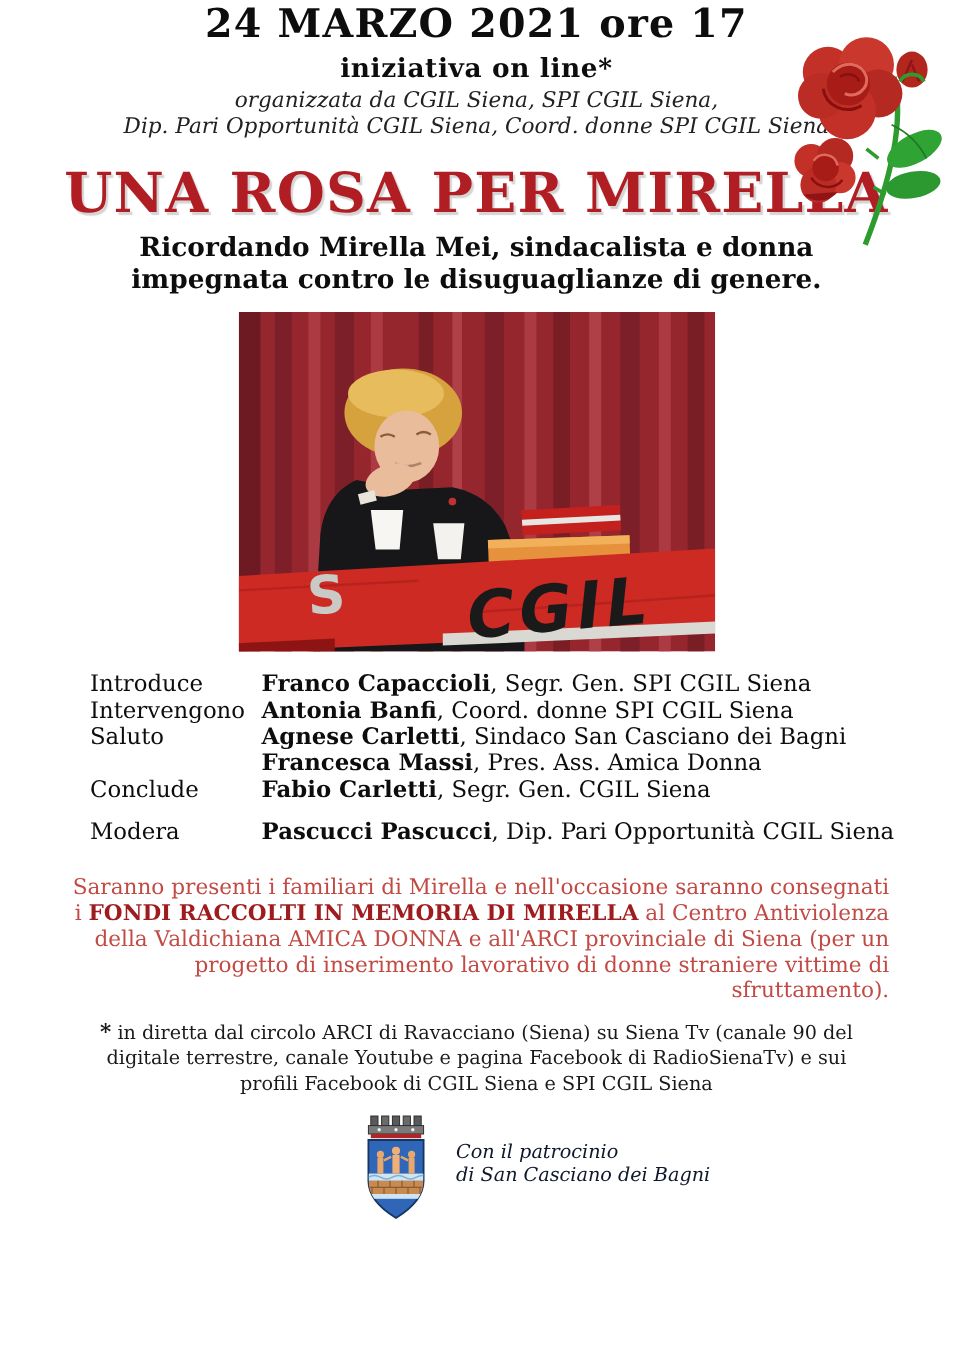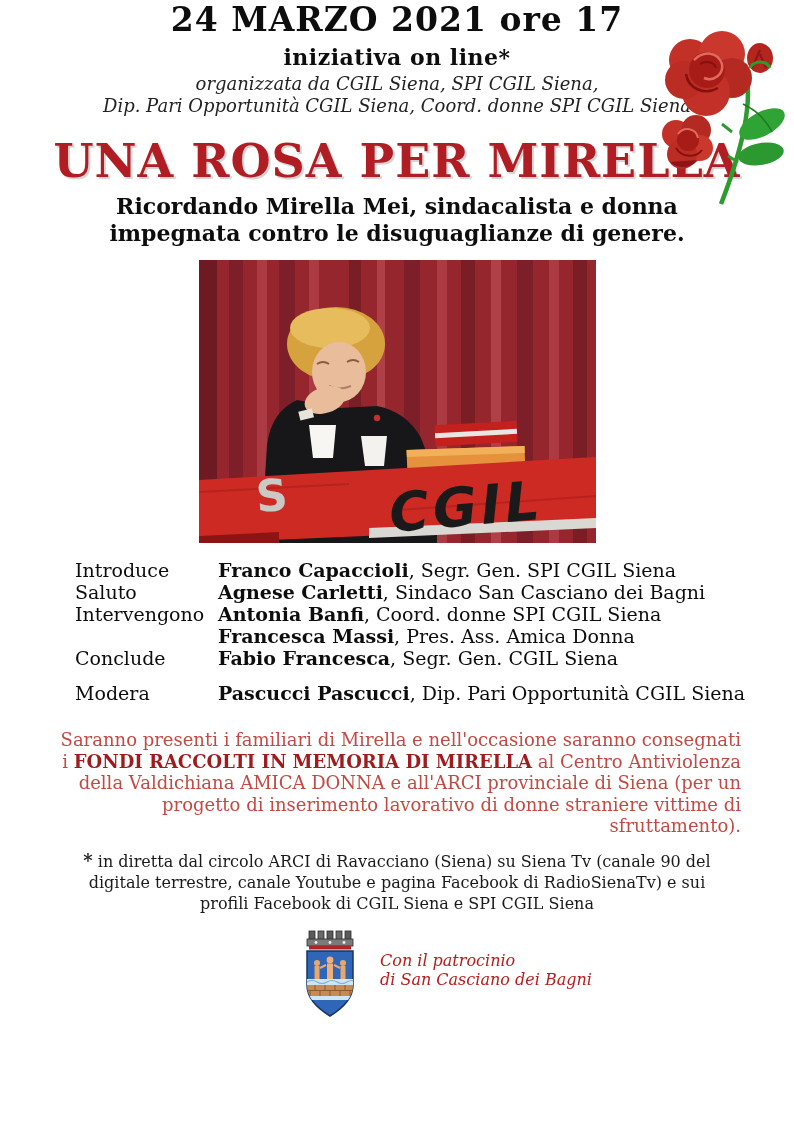--- a/index.html
+++ b/index.html
@@ -78,21 +78,21 @@
     margin: 16px 0 0 298px;
     align-items: flex-start;
   }
   .crest { width: 62px; height: 90px; flex: none; }
   .pat-text {
     margin-left: 20px;
     padding-top: 21px;
     font-style: italic;
     font-size: 16px;
     line-height: 19px;
-    color: #b91c1c;
+    color: #0f172a;
   }
 </style>
 </head>
 <body>
 
 <svg class="roses" viewBox="0 0 140 196" aria-hidden="true">
 
   <path d="M97,52 C106,90 94,138 73,192" stroke="#2e9b2e" stroke-width="4.5" fill="none"></path>
   <path d="M84,120 L74,112 M90,150 L80,144" stroke="#2e9b2e" stroke-width="3" fill="none"></path>
 
@@ -196,37 +196,37 @@
     <text x="192" y="272" font-size="54" font-weight="bold" font-style="italic" fill="#1a1a1a" font-family="DejaVu Sans, sans-serif" letter-spacing="4" transform="rotate(-5 192 272)">CGIL</text>
   </g>
 </svg>
 
 <div class="program">
   <div class="prow">
     <span class="plabel">Introduce</span>
     <span><span class="pname">Franco Capaccioli</span><span>, Segr. Gen. SPI CGIL Siena</span></span>
   </div>
   <div class="prow">
+    <span class="plabel">Intervengono</span>
+    <span><span class="pname">Antonia Banfi</span><span>, Coord. donne SPI CGIL Siena</span></span>
+  </div>
+  <div class="prow">
     <span class="plabel">Saluto</span>
     <span><span class="pname">Agnese Carletti</span><span>, Sindaco San Casciano dei Bagni</span></span>
   </div>
   <div class="prow">
-    <span class="plabel">Intervengono</span>
-    <span><span class="pname">Antonia Banfi</span><span>, Coord. donne SPI CGIL Siena</span></span>
-  </div>
-  <div class="prow">
     <span class="plabel"></span>
   </div>
   <div class="prow">
     <span class="plabel"></span>
     <span><span class="pname">Francesca Massi</span><span>, Pres. Ass. Amica Donna</span></span>
   </div>
   <div class="prow">
     <span class="plabel">Conclude</span>
-    <span><span class="pname">Fabio Francesca</span><span>, Segr. Gen. CGIL Siena</span></span>
+    <span><span class="pname">Fabio Carletti</span><span>, Segr. Gen. CGIL Siena</span></span>
   </div>
   <div class="prow gap-above">
     <span class="plabel">Modera</span>
     <span><span class="pname">Pascucci Pascucci</span><span>, Dip. Pari Opportunità CGIL Siena</span></span>
   </div>
 </div>
 
 <div class="notice">
   <span>Saranno presenti i familiari di Mirella e nell'occasione saranno consegnati i </span><b>FONDI RACCOLTI IN MEMORIA DI MIRELLA</b><span> al Centro Antiviolenza della Valdichiana AMICA DONNA e all'ARCI provinciale di Siena (per un progetto di inserimento lavorativo di donne straniere vittime di sfruttamento).</span>
 </div>

